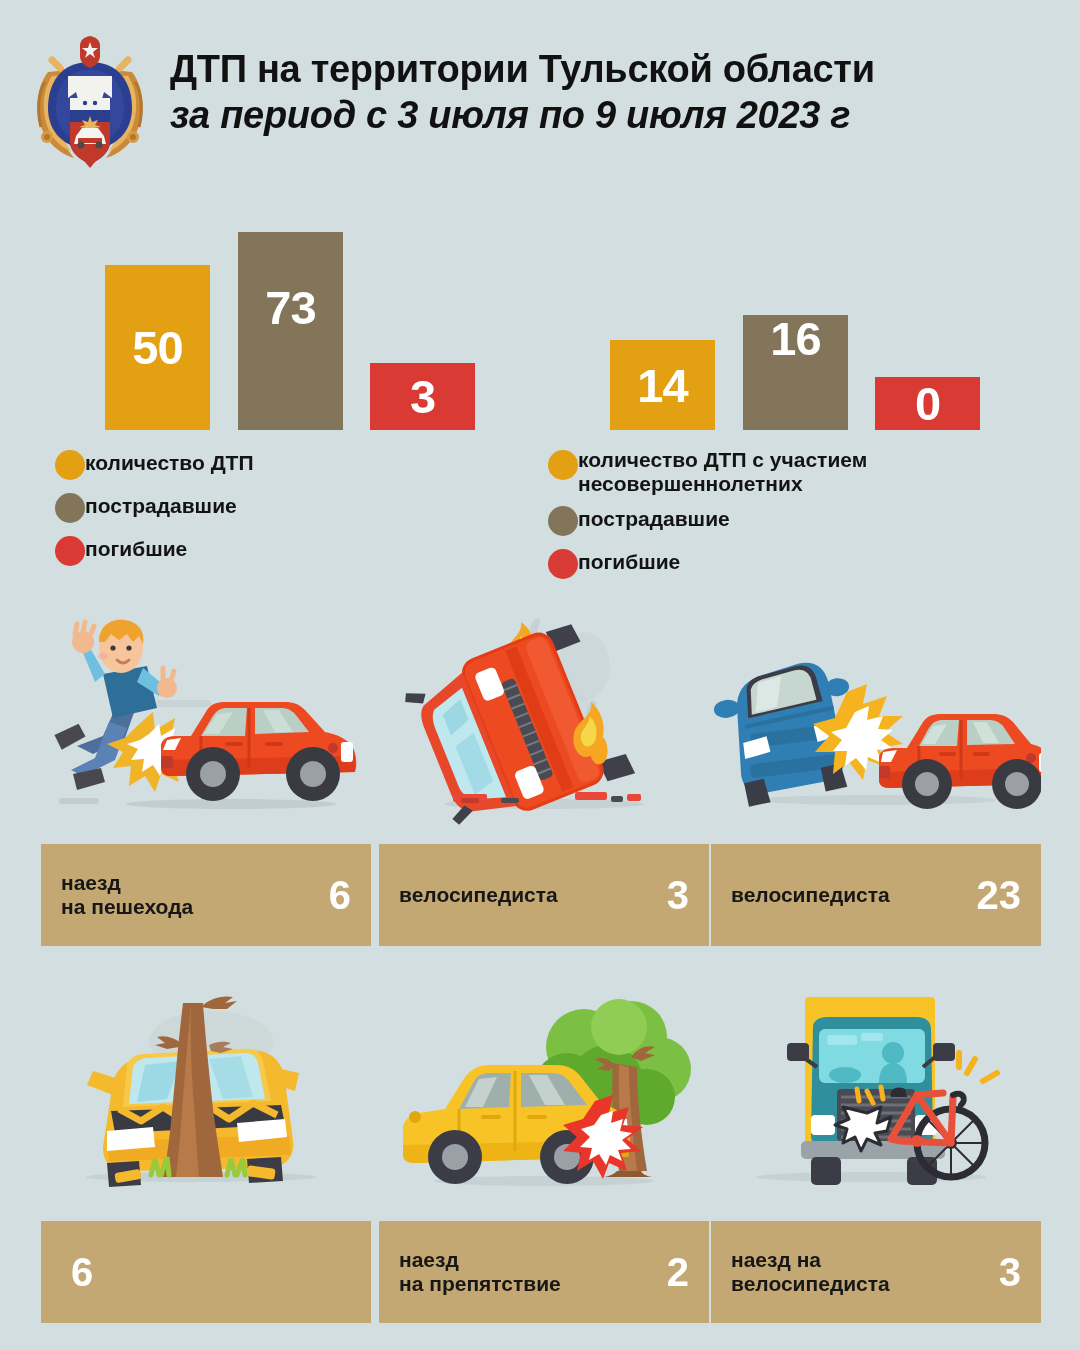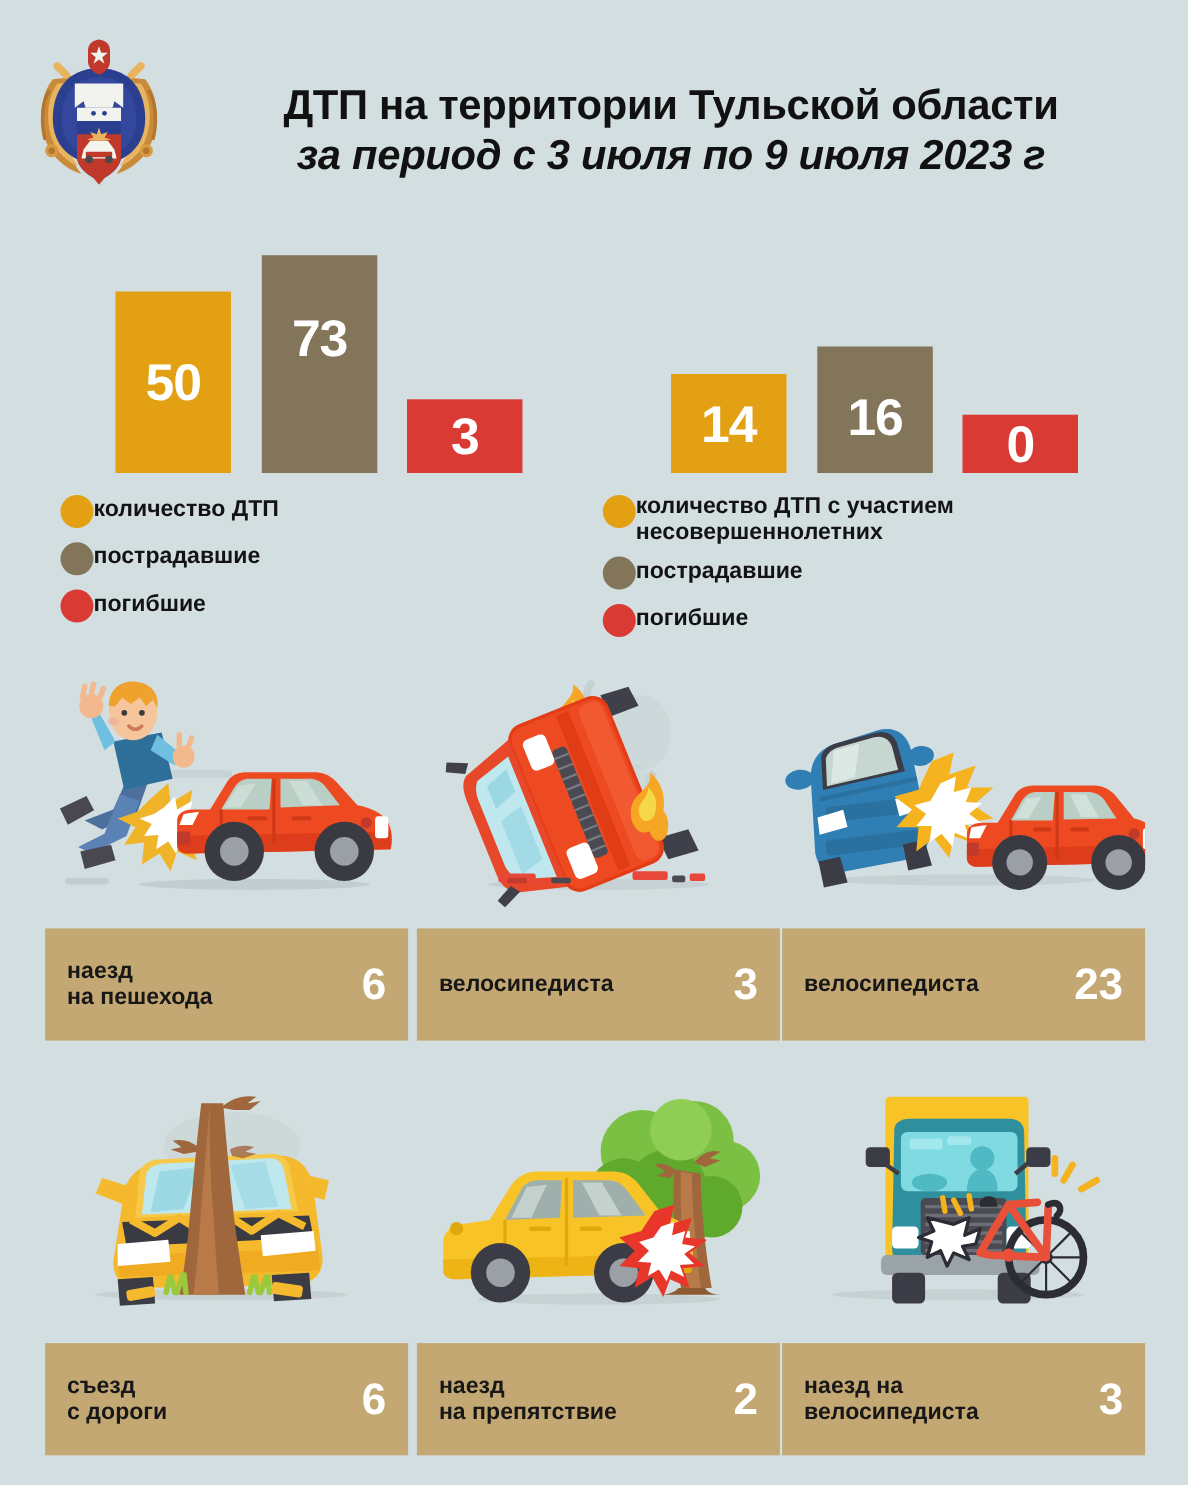--- a/index.html
+++ b/index.html
@@ -8,22 +8,22 @@
     background:#d3dee0;
     font-family:"Liberation Sans", sans-serif;
     overflow:hidden;
   }
   .page { position:relative; width:1080px; height:1350px; background:#d3dee0; }
 
   
   .header { position:absolute; left:0; top:0; width:1080px; height:180px; }
   .emblem { position:absolute; left:28px; top:32px; width:124px; height:136px; }
   .title {
-    position:absolute; left:170px; top:73px; width:880px;
-    text-align:center; color:#111;
+    position:absolute; left:170px; top:46px; width:880px;
+    color:#111;
     font-size:38px; font-weight:bold; line-height:1.22;
     letter-spacing:-0.3px;
   }
   .title .l2 { display:block;font-style:italic; }
 
   
   .charts { position:absolute; left:0; top:190px; width:1074px; height:240px;text-align:center; }
   .chart-group { position:absolute; bottom:0; height:230px; }
   .chart-left  { left:105px; }
   .chart-right { left:610px; }
@@ -31,21 +31,21 @@
   .bar {
     position:absolute; bottom:0;
     display:flex; align-items:center; justify-content:center;
   }
   .bar-val {
     color:#fff; font-weight:bold; font-size:47px;
     line-height:1; letter-spacing:-1px;
     position:relative; top:0;
   }
   .bar.tall .bar-val { align-self:flex-start; margin-top:52px; }
-  .bar.mid  .bar-val { align-self:flex-start; margin-top:40px; }
+  .bar.mid  .bar-val { align-self:flex-start; }
 
   
   .legend { position:absolute; width:470px; }
   .legend-left  { left:55px;  top:448px; }
   .legend-right { left:548px; top:448px; }
   .legend-row { display:flex; align-items:flex-start; margin-bottom:9px; min-height:34px; }
   .legend-dot { width:30px; height:30px; border-radius:50%; flex:0 0 30px; margin-top:2px; }
   .legend-label {
     color:#131313;
     font-size:21px; font-weight:bold; line-height:1.12;
@@ -439,24 +439,20 @@
             <path d="M150 18 C147 52 143 100 140 140 C138 166 136 182 135 192 L158 192 C157 178 155 152 153 120 C150 84 149 46 150 18 Z" fill="#b87a49"></path>
             <path d="M160 22 C168 14 180 10 192 12 L184 18 L196 16 L186 24 L172 24 Z" fill="#a0673c"></path>
             <path d="M140 58 C132 52 124 50 116 52 L124 58 L114 60 L126 64 L138 62 Z" fill="#a0673c"></path>
             <path d="M168 60 C176 56 184 56 190 58 L182 62 L192 64 L180 68 L170 66 Z" fill="#a0673c" opacity="0.8"></path>
 
             <path d="M110 190 L114 174 L118 190 M120 190 L126 172 L128 190 M186 190 L190 174 L194 190 M196 190 L202 174 L204 190" stroke="#9ac93c" stroke-width="5" fill="none" stroke-linecap="round"></path>
           </g>
         </svg>
       </div>
       <div class="card">
-        <span class="card-label">
-          <span>съезд</span><br>
-          <span>с дороги</span>
-        </span>
         <span class="card-count">6</span>
       </div>
     </div>
 
     <div class="cell cell-1">
       <div class="illus">
         <svg viewBox="0 0 330 228" xmlns="http://www.w3.org/2000/svg">
           <ellipse cx="165" cy="196" rx="110" ry="5" fill="#c6d1d3"></ellipse>
 
           <g>

